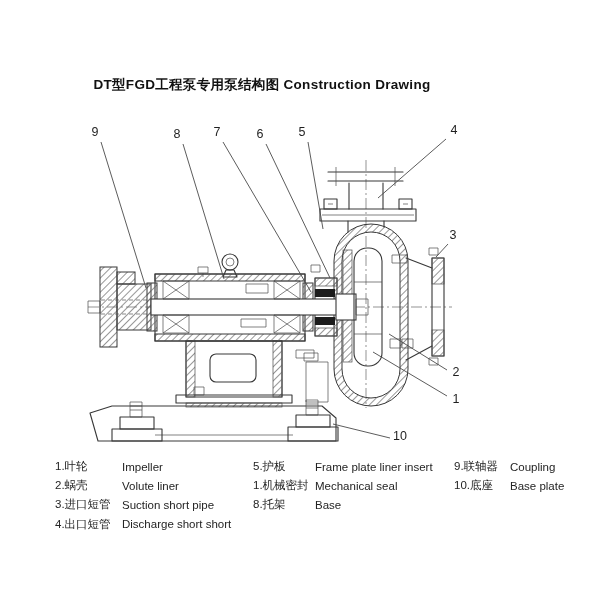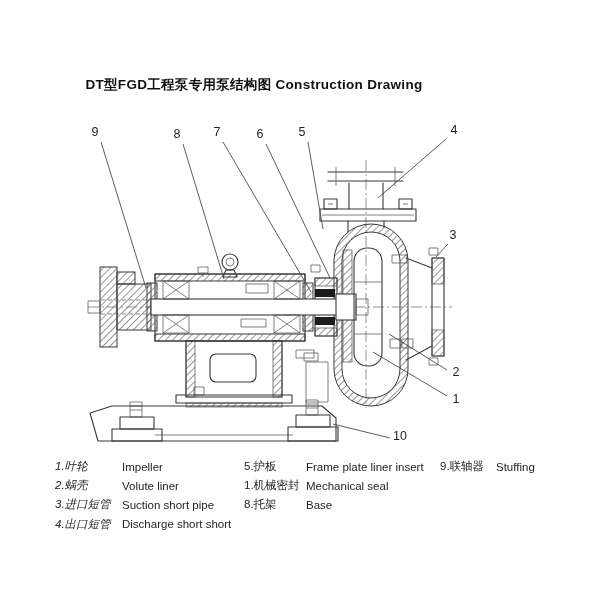--- a/index.html
+++ b/index.html
@@ -1,39 +1,39 @@
 <!DOCTYPE html>
 <html><head>
 <meta charset="utf-8">
 <style>
   html,body{margin:0;padding:0;background:#ffffff;}
   #page{position:relative;width:600px;height:600px;background:#ffffff;overflow:hidden;
         font-family:"Liberation Sans",sans-serif;color:#1f1f1f;}
-  #title{position:absolute;top:76px;left:4px;width:500px;text-align:center;
+  #title{position:absolute;top:76px;left:12px;width:500px;text-align:center;
          font-size:13.5px;font-weight:bold;letter-spacing:.3px;color:#111;}
   svg{position:absolute;top:0;left:0;}
   
   .ln{fill:none;stroke:#383838;stroke-width:1.1;stroke-linejoin:round;stroke-linecap:round;}
   .thin{fill:none;stroke:#4a4a4a;stroke-width:.7;stroke-linejoin:round;}
   .wfill{fill:#ffffff;stroke:#383838;stroke-width:1.1;}
   .hf{fill:url(#hatch);stroke:#383838;stroke-width:1;}
   .hft{fill:url(#hatch);stroke:#4a4a4a;stroke-width:.7;}
   .dark{fill:#1c1c1c;stroke:none;}
   .cl{fill:none;stroke:#666;stroke-width:.7;stroke-dasharray:11 3 2 3;}
   .dash{fill:none;stroke:#555;stroke-width:.7;stroke-dasharray:4 3;}
   .leader{fill:none;stroke:#4a4a4a;stroke-width:.9;}
   .callout-num{font-family:"Liberation Sans",sans-serif;font-size:12.5px;fill:#1f1f1f;
                text-anchor:middle;dominant-baseline:middle;}
   
   #legend{position:absolute;top:457px;left:0;width:600px;font-size:11.5px;color:#242424;}
   .lcol{position:absolute;top:0;}
   .litem{height:19.2px;display:flex;align-items:center;white-space:nowrap;}
-  .c1{left:55px;}  .c1 .term{width:67px;font-style:italic;}
-  .c2{left:244px;} .c2 .term{width:62px;}
-  .c3{left:440px;} .c3 .term{width:56px;}
+  .c1{left:55px;}  .c1 .term{width:67px;}
+  .c2{left:253px;} .c2 .term{width:62px;}
+  .c3{left:454px;} .c3 .term{width:56px;}
   .term{display:inline-block;}
   .en{display:inline-block;}
 </style>
 </head>
 <body>
 
 <div id="page">
 
   <div id="title">DT型FGD工程泵专用泵结构图  Construction Drawing</div>
 
@@ -235,18 +235,22 @@
         <span class="en">Mechanical seal</span>
       </div>
       <div class="litem">
         <span class="term">8.托架</span>
         <span class="en">Base</span>
       </div>
     </div>
     <div class="lcol c3">
       <div class="litem">
         <span class="term">9.联轴器</span>
-        <span class="en">Stuffing</span>
+        <span class="en">Coupling</span>
+      </div>
+      <div class="litem">
+        <span class="term">10.底座</span>
+        <span class="en">Base plate</span>
       </div>
     </div>
   </div>
 
 </div>
 
 </body></html>

